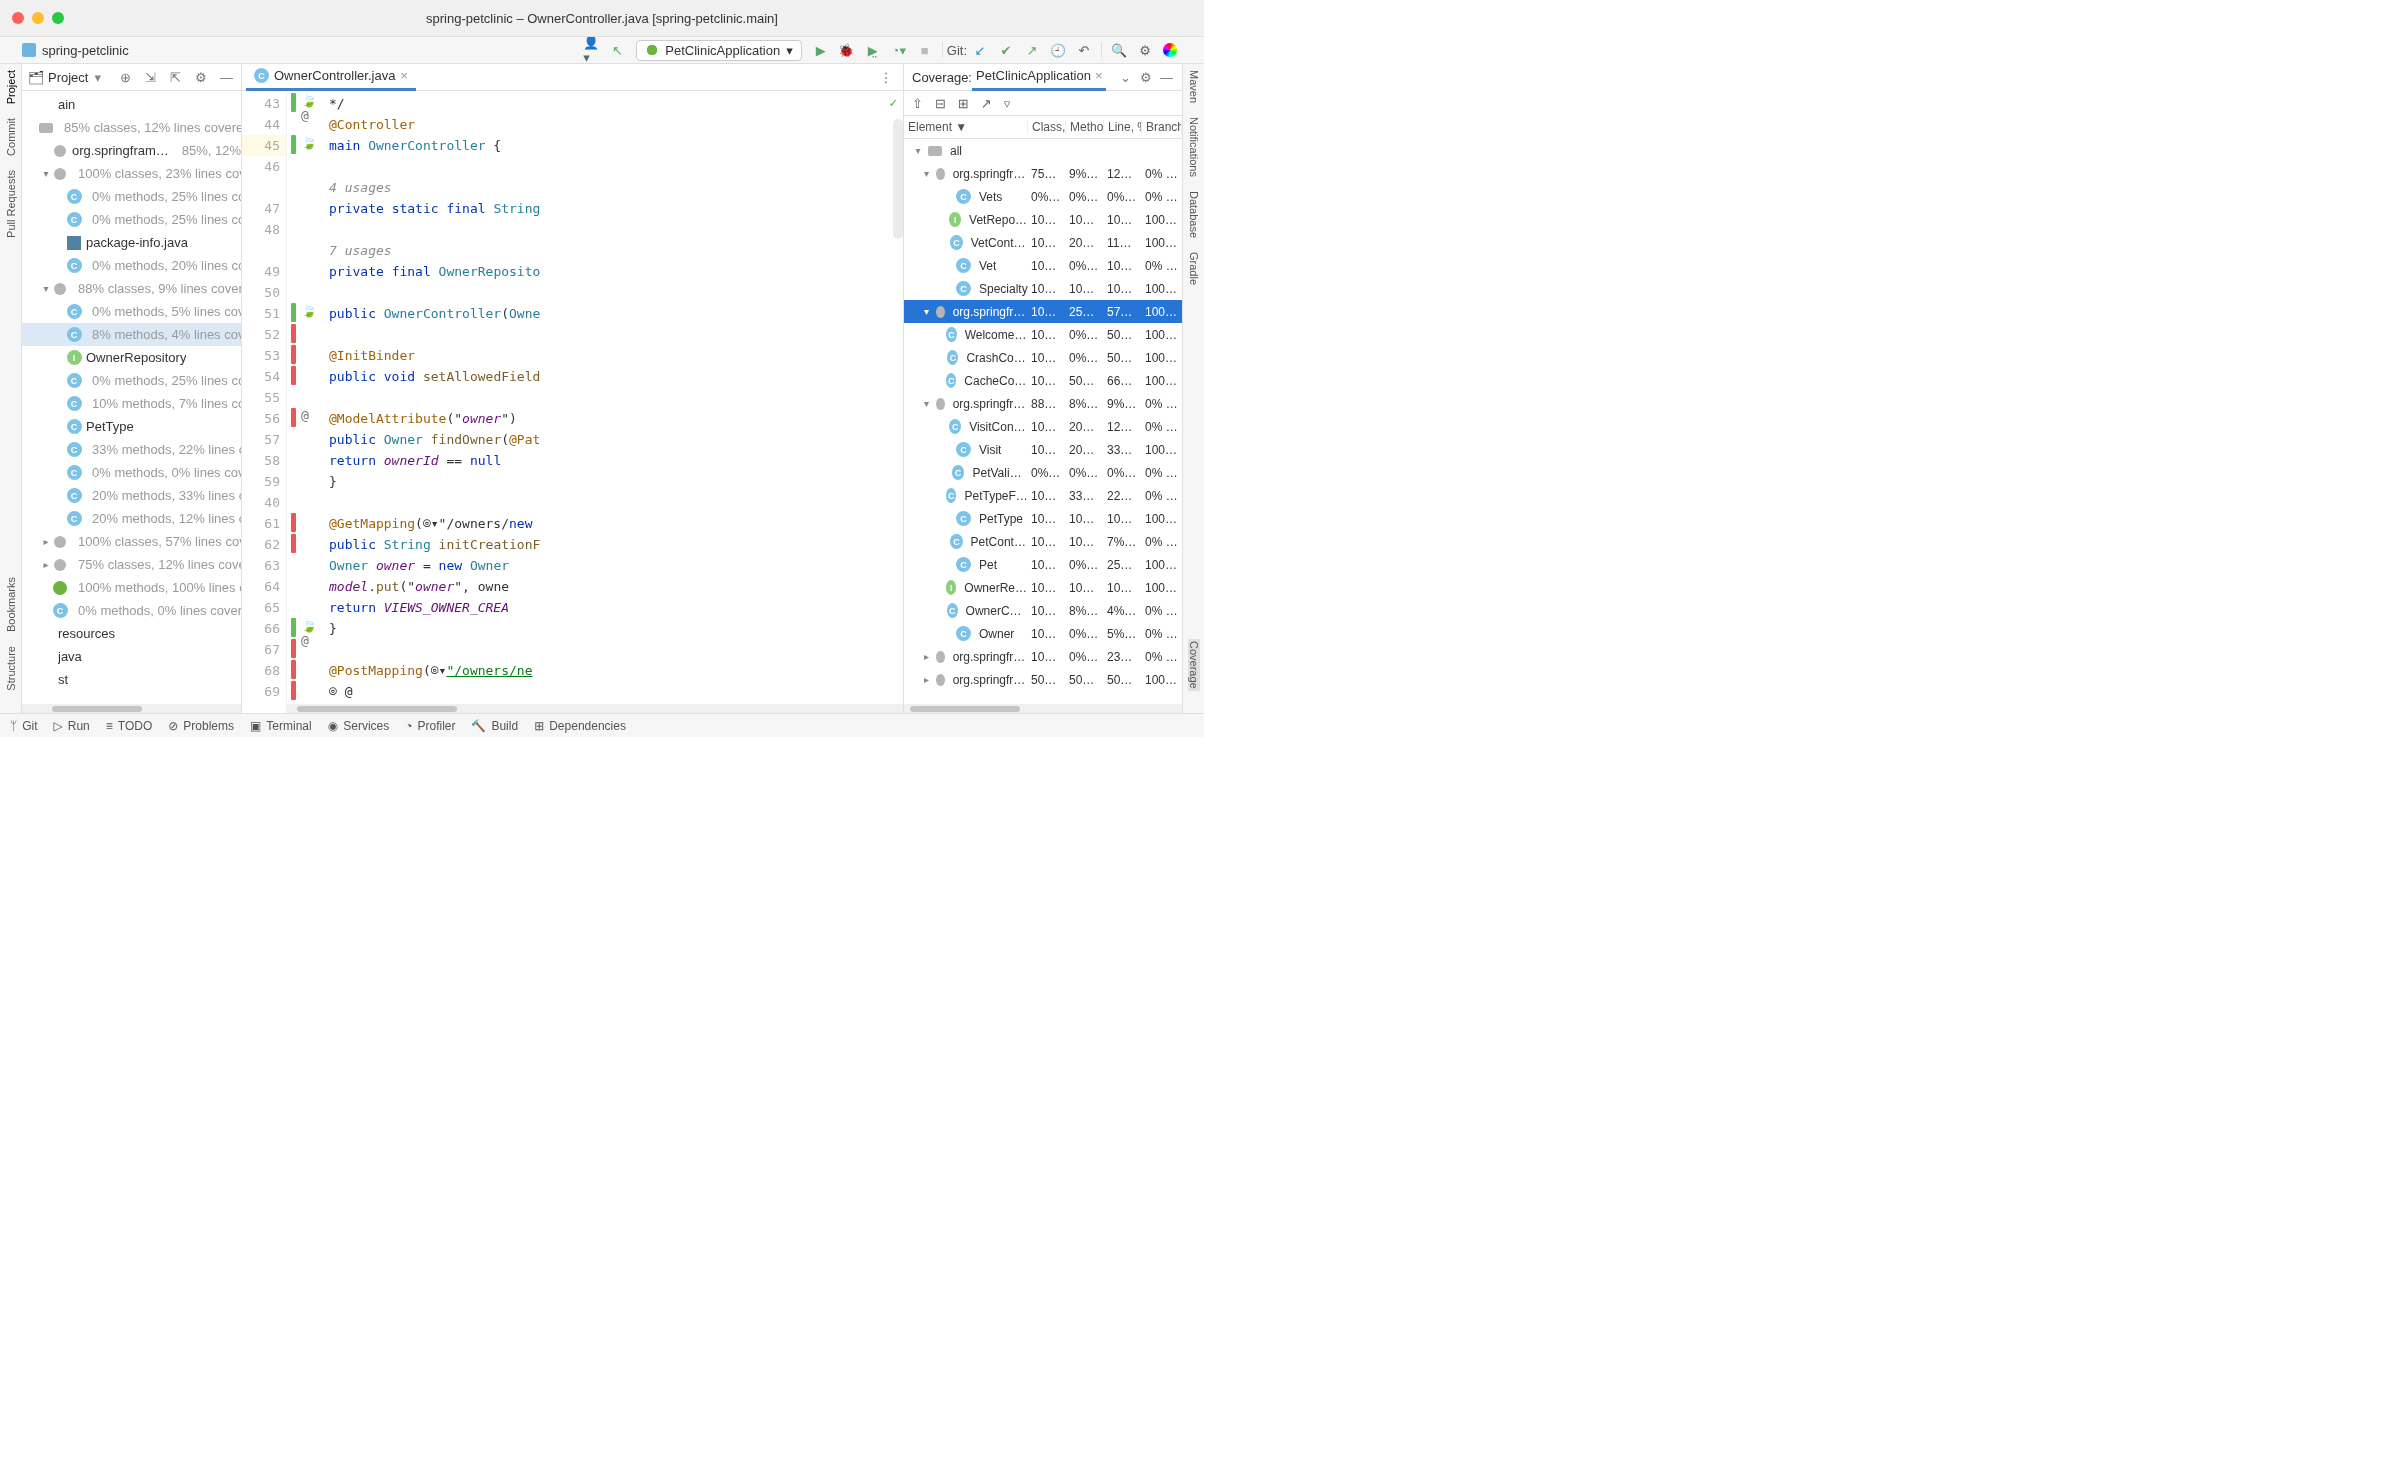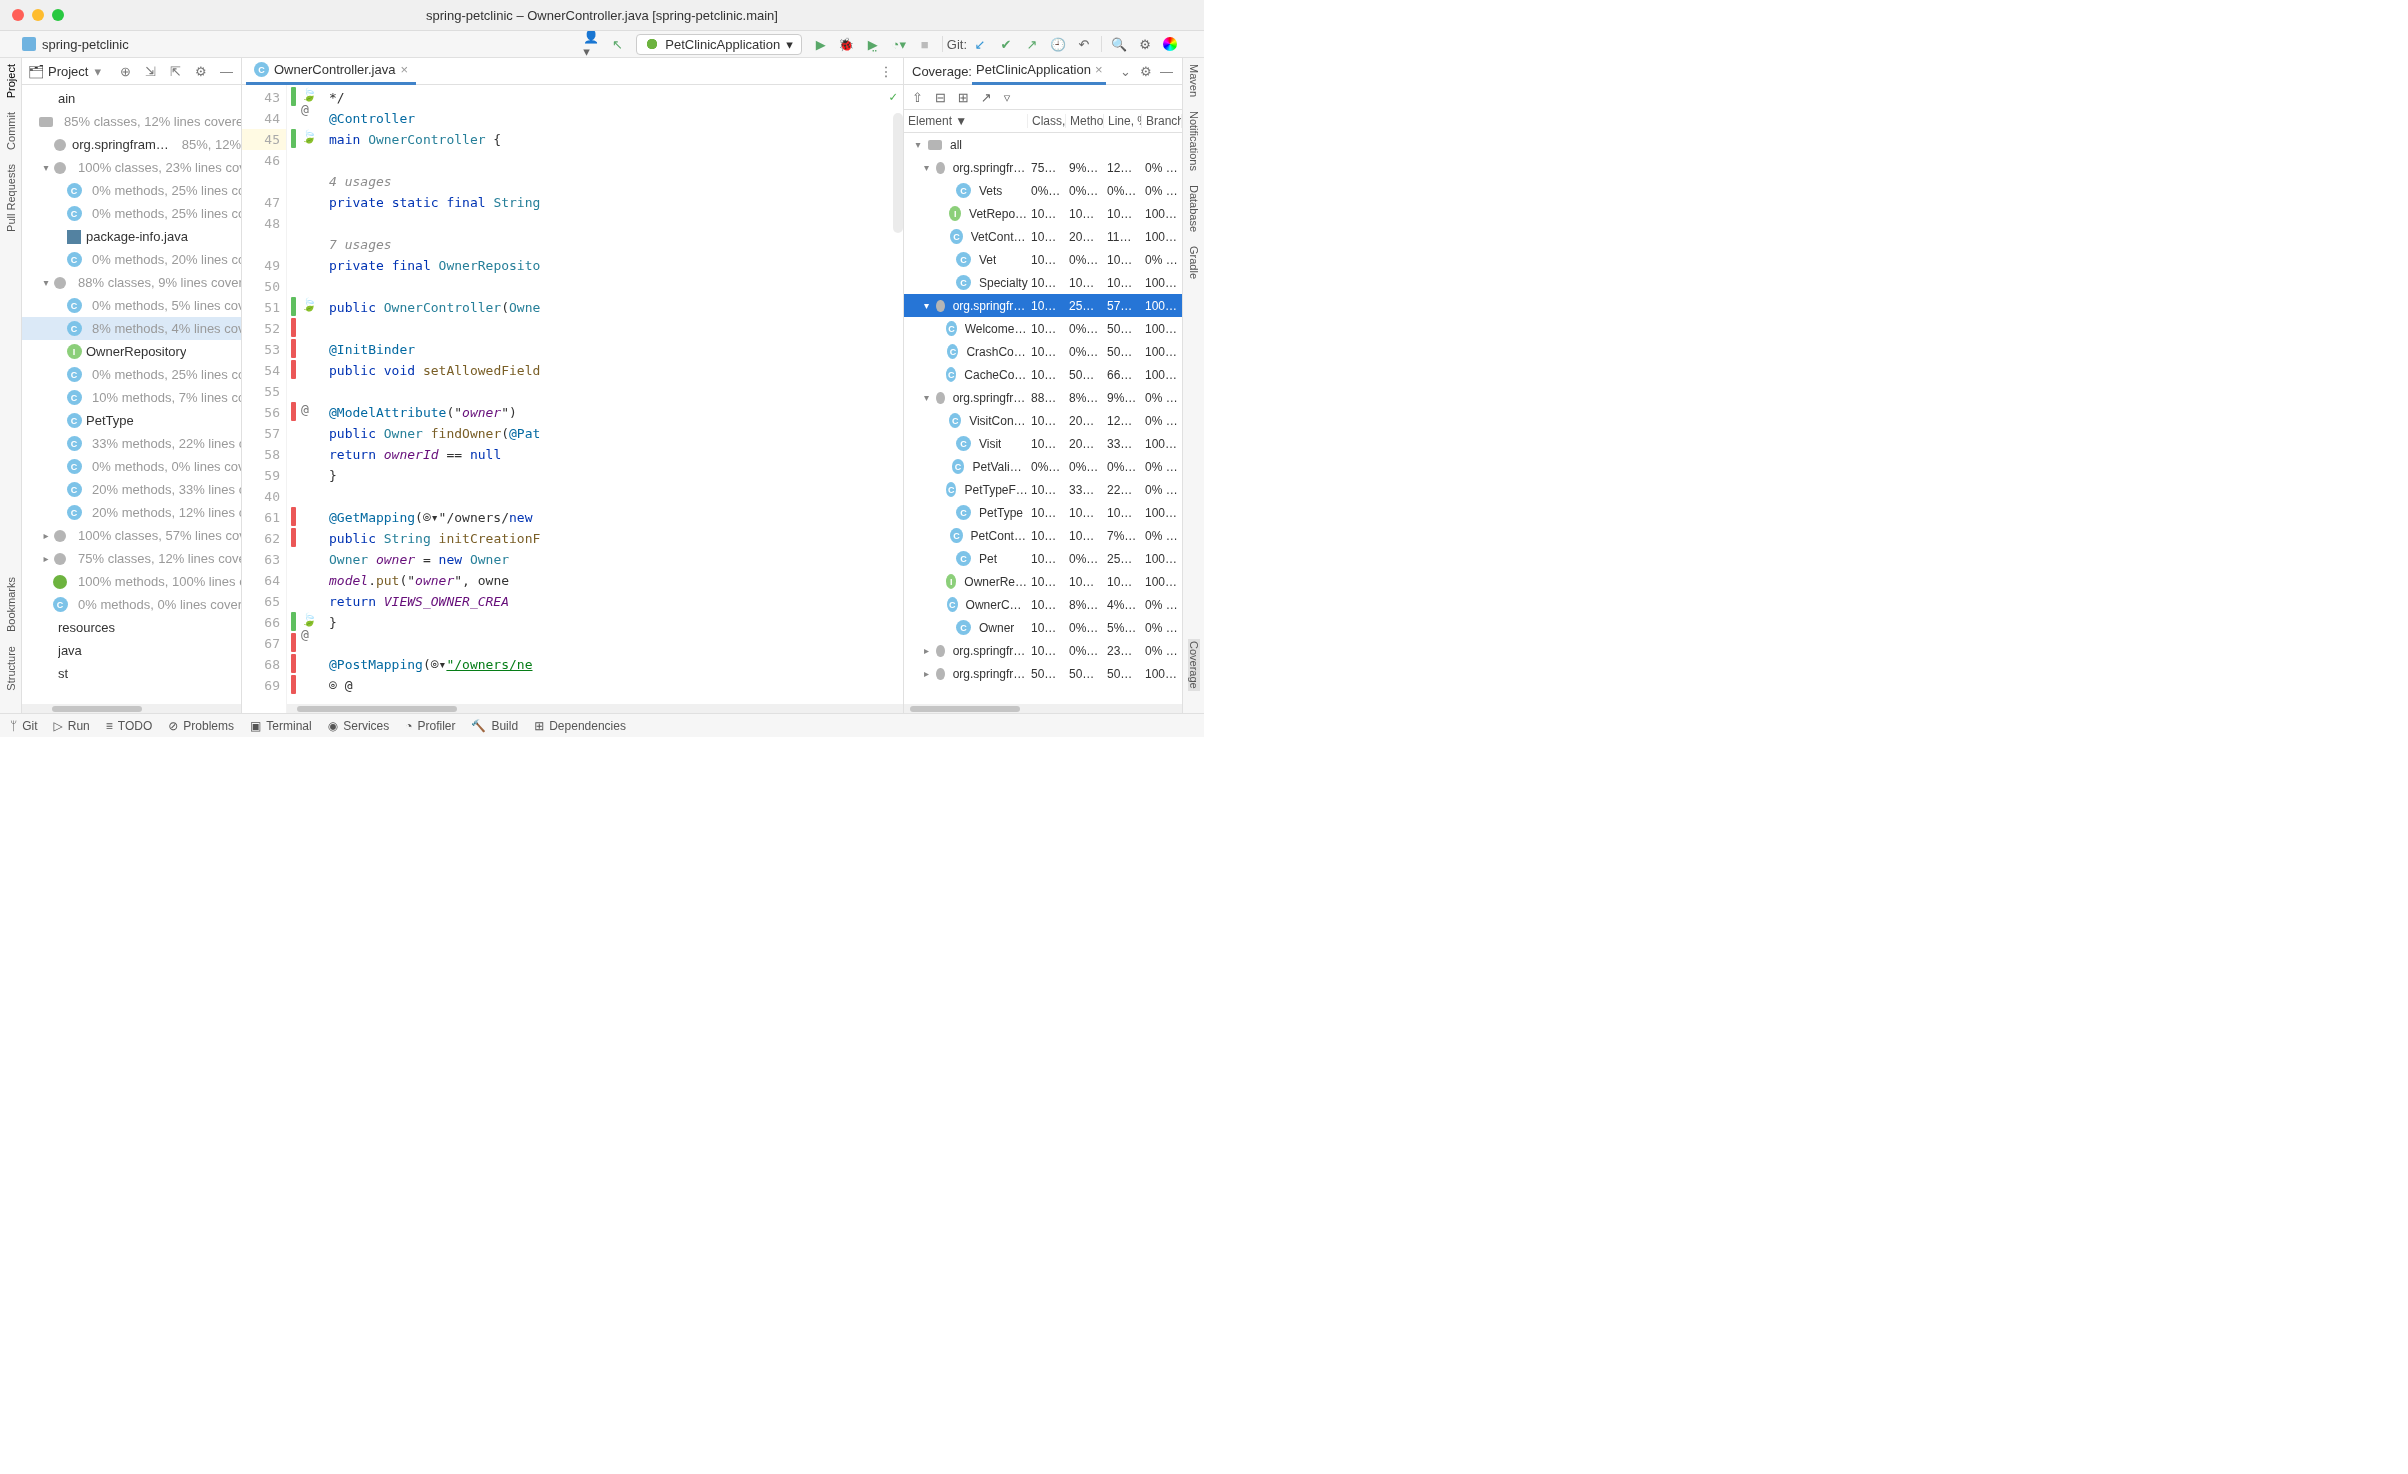--- a/index.html
+++ b/index.html
@@ -1,20 +1,20 @@
 <!DOCTYPE html>
 <html><head>
 <meta charset="utf-8">
 <style>
   * { box-sizing: border-box; margin: 0; padding: 0; }
   html, body { width: 100%; height: 100%; font-family: -apple-system, "Helvetica Neue", Arial, sans-serif; font-size: 13px; color: #333; background: #fff; overflow: hidden; }
   body { display: flex; flex-direction: column; width: 1204px; height: 737px; transform-origin: top left; }
 
   
-  .titlebar { height: 31px; display: flex; align-items: center; padding: 0 12px; background: #f0f0f0; border-bottom: 1px solid #ddd; position: relative; }
+  .titlebar { height: 37px; display: flex; align-items: center; padding: 0 12px; background: #f0f0f0; border-bottom: 1px solid #ddd; position: relative; }
   .traffic { display: flex; gap: 8px; }
   .dot { width: 12px; height: 12px; border-radius: 50%; }
   .dot.red{background:#ff5f57;} .dot.yellow{background:#febc2e;} .dot.green{background:#28c840;}
   .win-title { position: absolute; left: 0; right: 0; text-align: center; font-size: 13px; color: #333; font-weight: 500; pointer-events:none;}
 
   
   .navbar { height: 27px; background: #f6f6f6; border-bottom: 1px solid #e0e0e0; display:flex; align-items:center; padding:0 22px; font-size: 13px; color:#333;}
   .navbar .crumb{display:flex;align-items:center;gap:6px;}
   .crumb-icon{width:14px;height:14px;background:#6fb3e0;border-radius:2px;}
   .navbar .spacer{flex:1;}
@@ -68,21 +68,21 @@
   .gutter .ln{height:21px;line-height:21px;padding-right:6px;}
   .gutter .ln.hl{background:#fffae3;}
   .marks{width:14px;background:#fff;position:relative;}
   .mark-green{position:absolute;width:5px;background:#5fbf5f;border-radius:1px;left:4px;}
   .mark-red{position:absolute;width:5px;background:#eb5757;border-radius:1px;left:4px;}
   .annot-col{width:22px;position:relative;background:#fff;}
   .annot{position:absolute;font-size:13px;color:#777;}
   .code{flex:1;padding-top:2px;overflow:hidden;white-space:nowrap;}
   .code .cl{height:21px;line-height:21px;padding-left:6px;}
   .kw{color:#0033b3;}
-  .ann{color:#0369a1;}
+  .ann{color:#a16207;}
   .ty{color:#267f99;}
   .fn{color:#795e26;}
   .var{color:#660e7a;font-style:italic;}
   .link{color:#067d17;text-decoration:underline;}
   .dimc{color:#8c8c8c;font-style:italic;margin-top:20px;}
   .ed-check{position:absolute;top:4px;right:6px;color:#4caf50;}
   .ed-scroll{position:absolute;top:28px;right:0;width:10px;height:120px;background:#cccccc66;border-radius:5px;}
   .ed-scrollbar{position:absolute;bottom:0;left:45px;right:0;height:9px;background:#f0f0f0;display:flex;align-items:center}
   .ed-scrollbar .thumb{height:6px;background:#c5c5c5;border-radius:3px;margin-left:10px;width:160px;}
 

